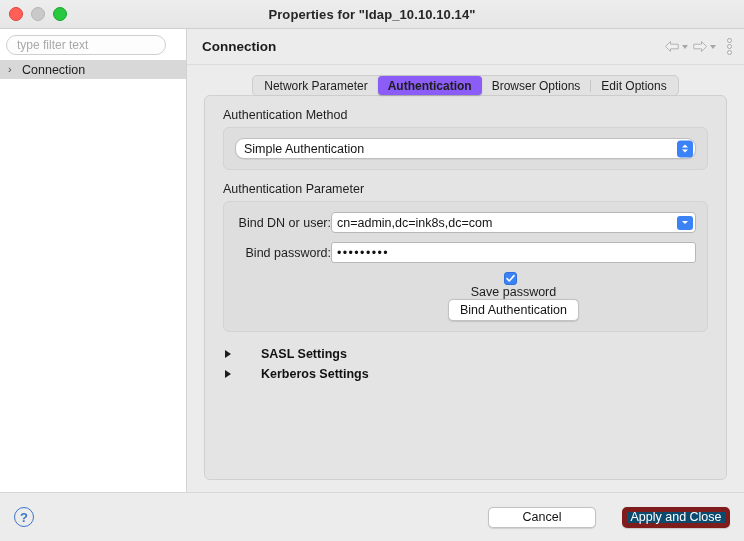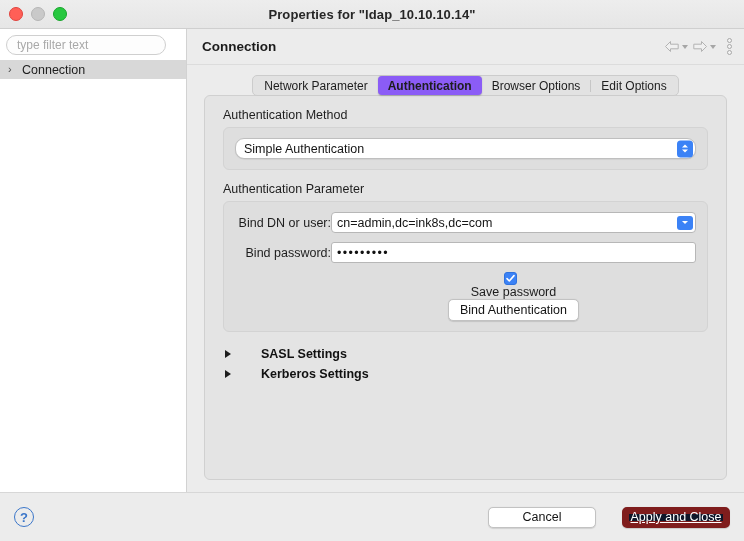--- a/index.html
+++ b/index.html
@@ -437,25 +437,24 @@
     font-size: 12.5px;
     box-sizing: border-box;
   }
   .btn-cancel {
     background: #ffffff;
     border: 1px solid #c2c2c2;
     color: #131313;
     box-shadow: 0 0.5px 1px rgba(0,0,0,0.12);
   }
   .btn-primary {
-    background: #0f172a;
-    border: 7px solid #7f1d1d;
+    background: #0c4a6e;
+    border: 5px solid #7f1d1d;
     color: #ffffff;
     box-shadow: 0 0.5px 1px rgba(0,0,0,0.15);
-    text-decoration: underline;
   }
 </style>
 </head>
 <body>
 
 <div class="window">
 
   <div class="titlebar">
     <div class="traffic">
       <span class="light red"></span>

